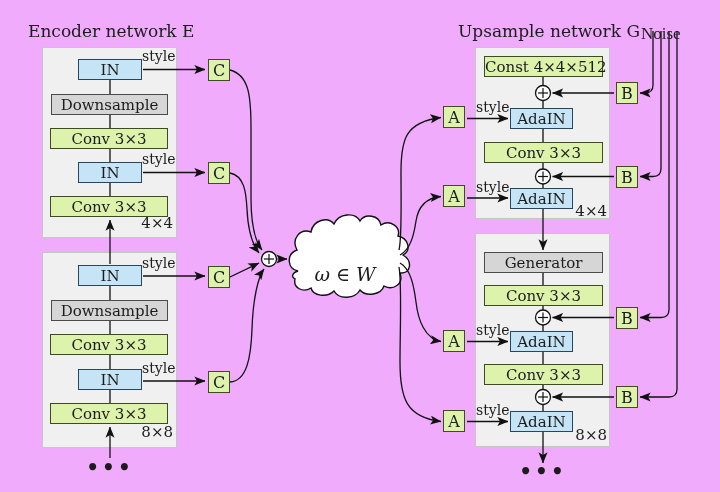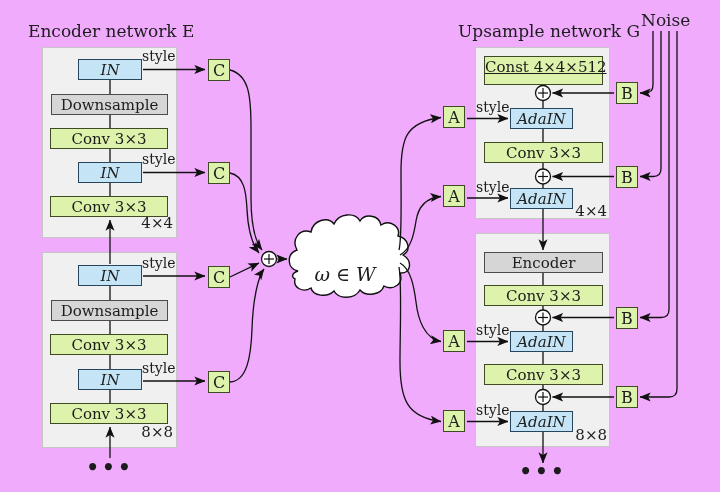--- a/index.html
+++ b/index.html
@@ -13,21 +13,21 @@
   .stage{
     position:relative; width:720px; height:492px; background:#f0abfc;
     font-family:"DejaVu Serif","Liberation Serif",serif; color:var(--text);
     overflow:hidden;
   }
   .panel{position:absolute; background:var(--panel-fill); border:1px solid var(--panel-border); z-index:0; box-sizing:border-box;}
   svg.wires{position:absolute; left:0; top:0; z-index:1;}
   .box{position:absolute; z-index:2; box-sizing:border-box; border:1.4px solid; text-align:center;
        font-size:15px; line-height:18px; padding-top:0.5px; white-space:nowrap;}
   .green{background:var(--green-fill); border-color:var(--green-border);}
-  .blue{background:var(--blue-fill); border-color:var(--blue-border);font-style:italic;}
+  .blue{background:var(--blue-fill); border-color:var(--blue-border);}
   .gray{background:var(--gray-fill); border-color:var(--gray-border);}
   .chip{width:22px; height:22px; font-size:16px; line-height:19px;}
   .lbl{position:absolute; z-index:2; font-size:14px; white-space:nowrap;}
   .title{position:absolute; z-index:2; font-size:17px; white-space:nowrap;}
   .res{position:absolute; z-index:2; font-size:15px; width:56px; text-align:right;}
   .cloud-text{position:absolute; z-index:2; width:84px; text-align:center; font-size:19px; font-style:italic;}
   .dots{position:absolute; z-index:2; width:48px; text-align:center; font-size:20px; font-weight:bold; letter-spacing:3px;}
   .ln{stroke:var(--line); fill:none; stroke-width:1.3px;}
   .ln-a{marker-end:url(#ah);}
   .ah-fill{fill:var(--line);}
@@ -138,21 +138,21 @@
     </g>
     <g class="plus">
       <circle cx="543" cy="397" r="7.5"></circle>
       <line x1="538" y1="397" x2="548" y2="397"></line>
         <line x1="543" y1="392" x2="543" y2="402"></line>
     </g>
   </svg>
 
   <div class="title" style="left:28px;top:21px;">Encoder network E</div>
   <div class="title" style="left:458px;top:21px;">Upsample network G</div>
-  <div class="title" style="left:641px;top:10px;">Noise</div>
+  <div class="title" style="left:641px;top:24px;font-family:Liberation Serif, serif;">Noise</div>
 
   <div class="box blue" style="left:78px;top:59px;width:64px;height:21px;">IN</div>
   <div class="box gray" style="left:51px;top:94px;width:117px;height:21px;">Downsample</div>
   <div class="box green" style="left:50px;top:128px;width:118px;height:21px;">Conv 3×3</div>
   <div class="box blue" style="left:78px;top:162px;width:64px;height:21px;">IN</div>
   <div class="box green" style="left:50px;top:196px;width:118px;height:21px;">Conv 3×3</div>
   <div class="res" style="left:117px;top:214px;">4×4</div>
 
   <div class="box blue" style="left:78px;top:265px;width:64px;height:21px;">IN</div>
   <div class="box gray" style="left:51px;top:300px;width:117px;height:21px;">Downsample</div>
@@ -176,27 +176,27 @@
   <div class="box green chip" style="left:443px;top:106px;">A</div>
   <div class="box green chip" style="left:443px;top:185px;">A</div>
   <div class="box green chip" style="left:443px;top:330px;">A</div>
   <div class="box green chip" style="left:443px;top:410px;">A</div>
 
   <div class="box green chip" style="left:616px;top:82px;">B</div>
   <div class="box green chip" style="left:616px;top:166px;">B</div>
   <div class="box green chip" style="left:616px;top:307px;">B</div>
   <div class="box green chip" style="left:616px;top:386px;">B</div>
 
-  <div class="box green" style="left:484px;top:56px;width:119px;height:29px;text-decoration:underline;">Const 4×4×512</div>
+  <div class="box green" style="left:484px;top:56px;width:119px;height:21px;">Const 4×4×512</div>
   <div class="box blue" style="left:510px;top:108px;width:63px;height:21px;">AdaIN</div>
   <div class="box green" style="left:484px;top:142px;width:119px;height:21px;">Conv 3×3</div>
   <div class="box blue" style="left:510px;top:188px;width:63px;height:21px;">AdaIN</div>
   <div class="res" style="left:551px;top:202px;">4×4</div>
 
-  <div class="box gray" style="left:484px;top:252px;width:119px;height:21px;">Encoder</div>
+  <div class="box gray" style="left:484px;top:252px;width:119px;height:21px;">Generator</div>
   <div class="box green" style="left:484px;top:285px;width:119px;height:21px;">Conv 3×3</div>
   <div class="box blue" style="left:510px;top:331px;width:63px;height:21px;">AdaIN</div>
   <div class="box green" style="left:484px;top:364px;width:119px;height:21px;">Conv 3×3</div>
   <div class="box blue" style="left:510px;top:411px;width:63px;height:21px;">AdaIN</div>
   <div class="res" style="left:551px;top:426px;">8×8</div>
 
   <div class="lbl" style="left:476px;top:99px;">style</div>
   <div class="lbl" style="left:476px;top:179px;">style</div>
   <div class="lbl" style="left:476px;top:322px;">style</div>
   <div class="lbl" style="left:476px;top:402px;">style</div>

